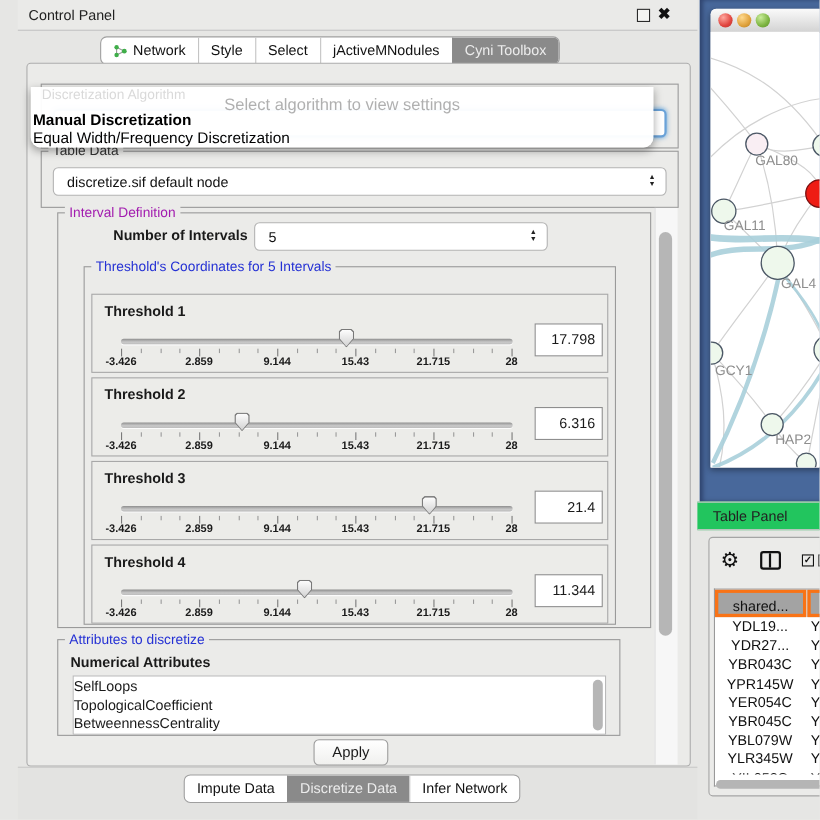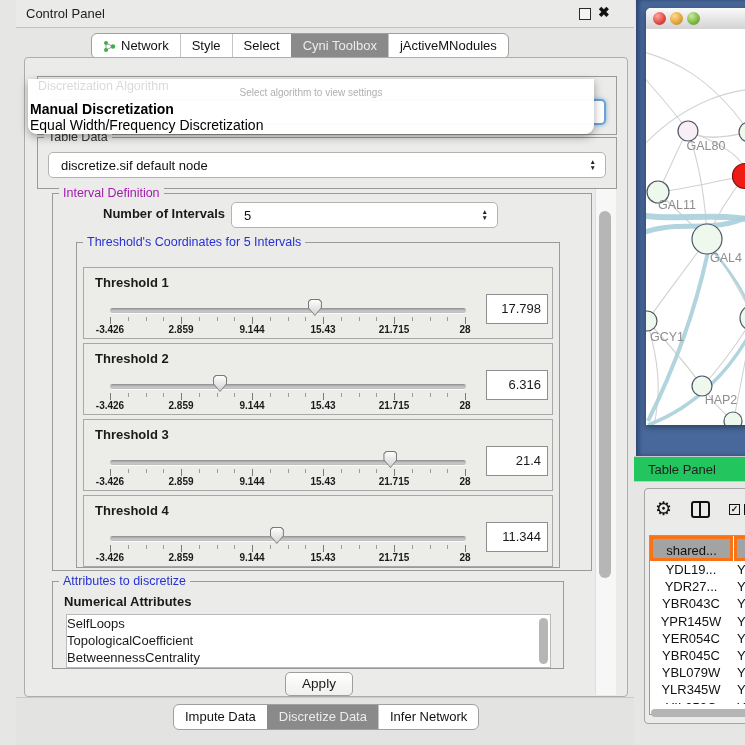--- a/index.html
+++ b/index.html
@@ -10,40 +10,40 @@
   .titlebar{position:absolute;left:0;top:0;width:618px;height:27px;background:#eaeae8;border-bottom:1px solid #c2c2c2;}
   .titlebar .title{position:absolute;left:10px;top:6px;font-size:13px;color:#222;}
   .float-btn{position:absolute;left:563px;top:8px;width:10px;height:10px;border:1.5px solid #2b2b2b;background:#f4f4f2;}
   .close-btn{position:absolute;left:582px;top:4px;font-size:14px;font-weight:bold;color:#111;}
 
   .tabgroup{position:absolute;display:inline-flex;height:24px;background:#fff;border:1px solid #9f9f9f;border-radius:6px;overflow:hidden;}
   .tabgroup .tab{display:flex;align-items:center;gap:5px;padding:0 11px;font-size:13px;line-height:24px;color:#111;border-left:1px solid #c4c4c4;cursor:default;white-space:nowrap;}
   .tabgroup .tab:first-child{border-left:none;}
   .tabgroup .tab.sel{background:#8a8a8a;color:#ececec;border-left-color:#8a8a8a;}
   #top-tabs{left:75px;top:33px;}
-  #bottom-tabs{left:157px;top:704px;align-items:center;}
+  #bottom-tabs{left:151px;top:704px;align-items:center;}
   .bottom-strip{position:absolute;left:0;top:697px;width:618px;height:48px;background:#e3e3e1;border-top:1px solid #c9c9c9;}
 
   .mainpanel{position:absolute;left:8px;top:57px;width:602px;height:638px;background:#ebebe9;border:1px solid #adadad;border-radius:4px;}
 
   .groupbox{position:absolute;border:1px solid #9a9a9a;}
   .grouptitle{position:absolute;top:-8px;left:6px;background:#ebebe9;padding:0 4px;font-size:12.5px;text-align:right;}
   .gt-green{color:#a21caf;}
   .gt-blue{color:#2531d4;}
   .gt-dark{color:#333;}
 
   .combo{position:absolute;background:#fff;border:1px solid #b3b3b3;border-radius:5px;height:26px;box-sizing:border-box;}
   .combo .combo-text{position:absolute;left:12px;top:5px;font-size:13px;color:#111;}
   .combo .spin{position:absolute;right:9px;top:50%;transform:translateY(-50%);font-size:6.5px;line-height:6px;color:#222;text-align:center;}
   .combo.focus{border:2px solid #6aa2d8;box-shadow:0 0 4px rgba(90,159,216,.8);}
 
   
   .algo-popup{position:absolute;left:12px;top:79px;width:566px;height:55px;background:rgba(255,255,255,.97);box-shadow:0 3px 8px rgba(0,0,0,.35);border-radius:0 0 9px 9px;z-index:50;}
   .algo-popup .ghost{position:absolute;left:10px;top:0;font-size:12.5px;color:rgba(80,80,80,.22);}
-  .algo-popup .ph{position:absolute;left:0;top:8px;width:100%;text-align:center;color:#b0b0b0;font-size:10px;}
+  .algo-popup .ph{position:absolute;left:0;top:8px;width:100%;text-align:center;color:#b0b0b0;font-size:15px;}
   .algo-popup .opt{position:absolute;left:2px;font-size:14px;color:#000;white-space:nowrap;}
   .algo-popup .opt.b{font-weight:bold;}
 
   
   .v-scroll-track{position:absolute;left:570px;top:131px;width:20px;height:506px;background:#f7f7f7;border-left:1px solid #dedede;}
   .v-scroll-thumb{position:absolute;left:3px;top:22px;width:12px;height:367px;border-radius:6px;background:#b6b6b6;}
 
   
   .th-panel{position:absolute;left:6px;width:468px;height:70px;border:1px solid #a8a8a8;background:#ecece9;}
   .th-label{position:absolute;left:11px;top:7px;font-weight:bold;font-size:13px;}
@@ -112,25 +112,25 @@
             <circle cx="10" cy="6.5" r="2.2" fill="#3fae49"></circle>
           </svg>
           <span>Network</span>
         </div>
         <div class="tab">
           <span>Style</span>
         </div>
         <div class="tab">
           <span>Select</span>
         </div>
+        <div class="tab">
+          <span>jActiveMNodules</span>
+        </div>
         <div class="tab sel">
           <span>Cyni Toolbox</span>
-        </div>
-        <div class="tab">
-          <span>jActiveMNodules</span>
         </div>
       </div>
 
     <div class="mainpanel">
 
       <div class="groupbox" style="left:12px;top:18px;width:578px;height:57px;">
         <div class="combo focus" style="left:10px;top:22px;width:558px;"></div>
       </div>
 
       <div class="groupbox" style="left:12px;top:79px;width:578px;height:50px;">

